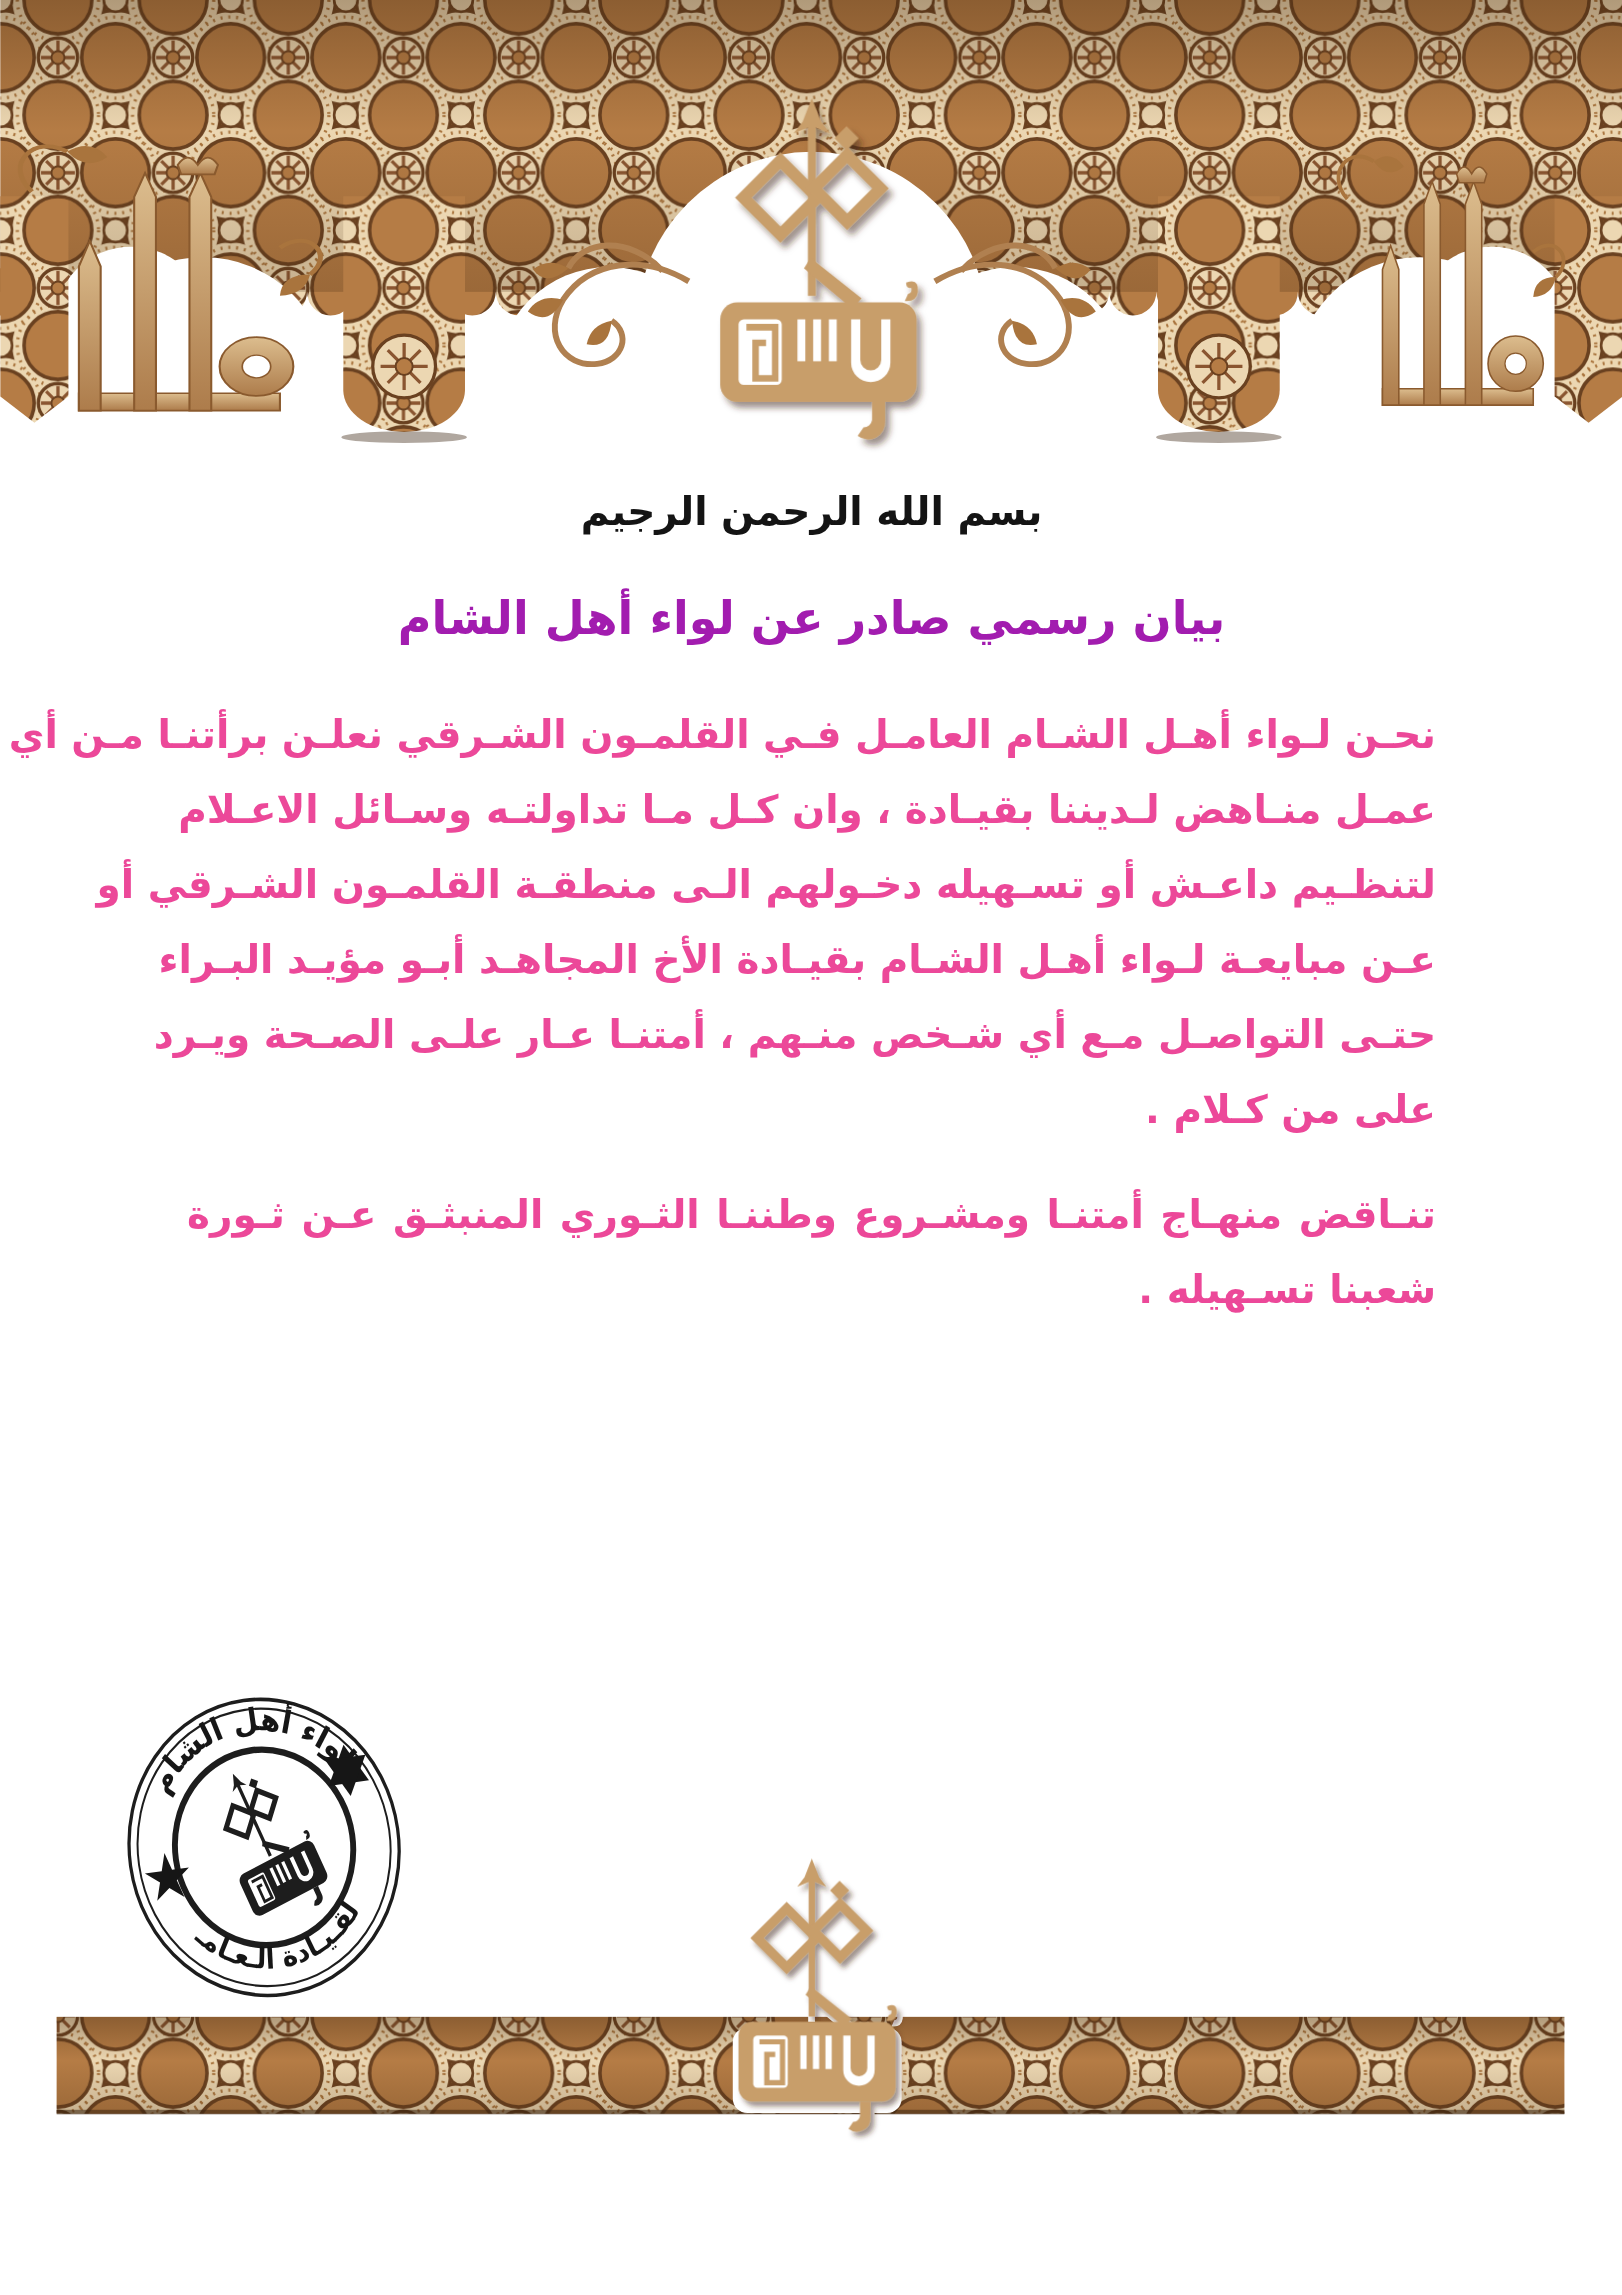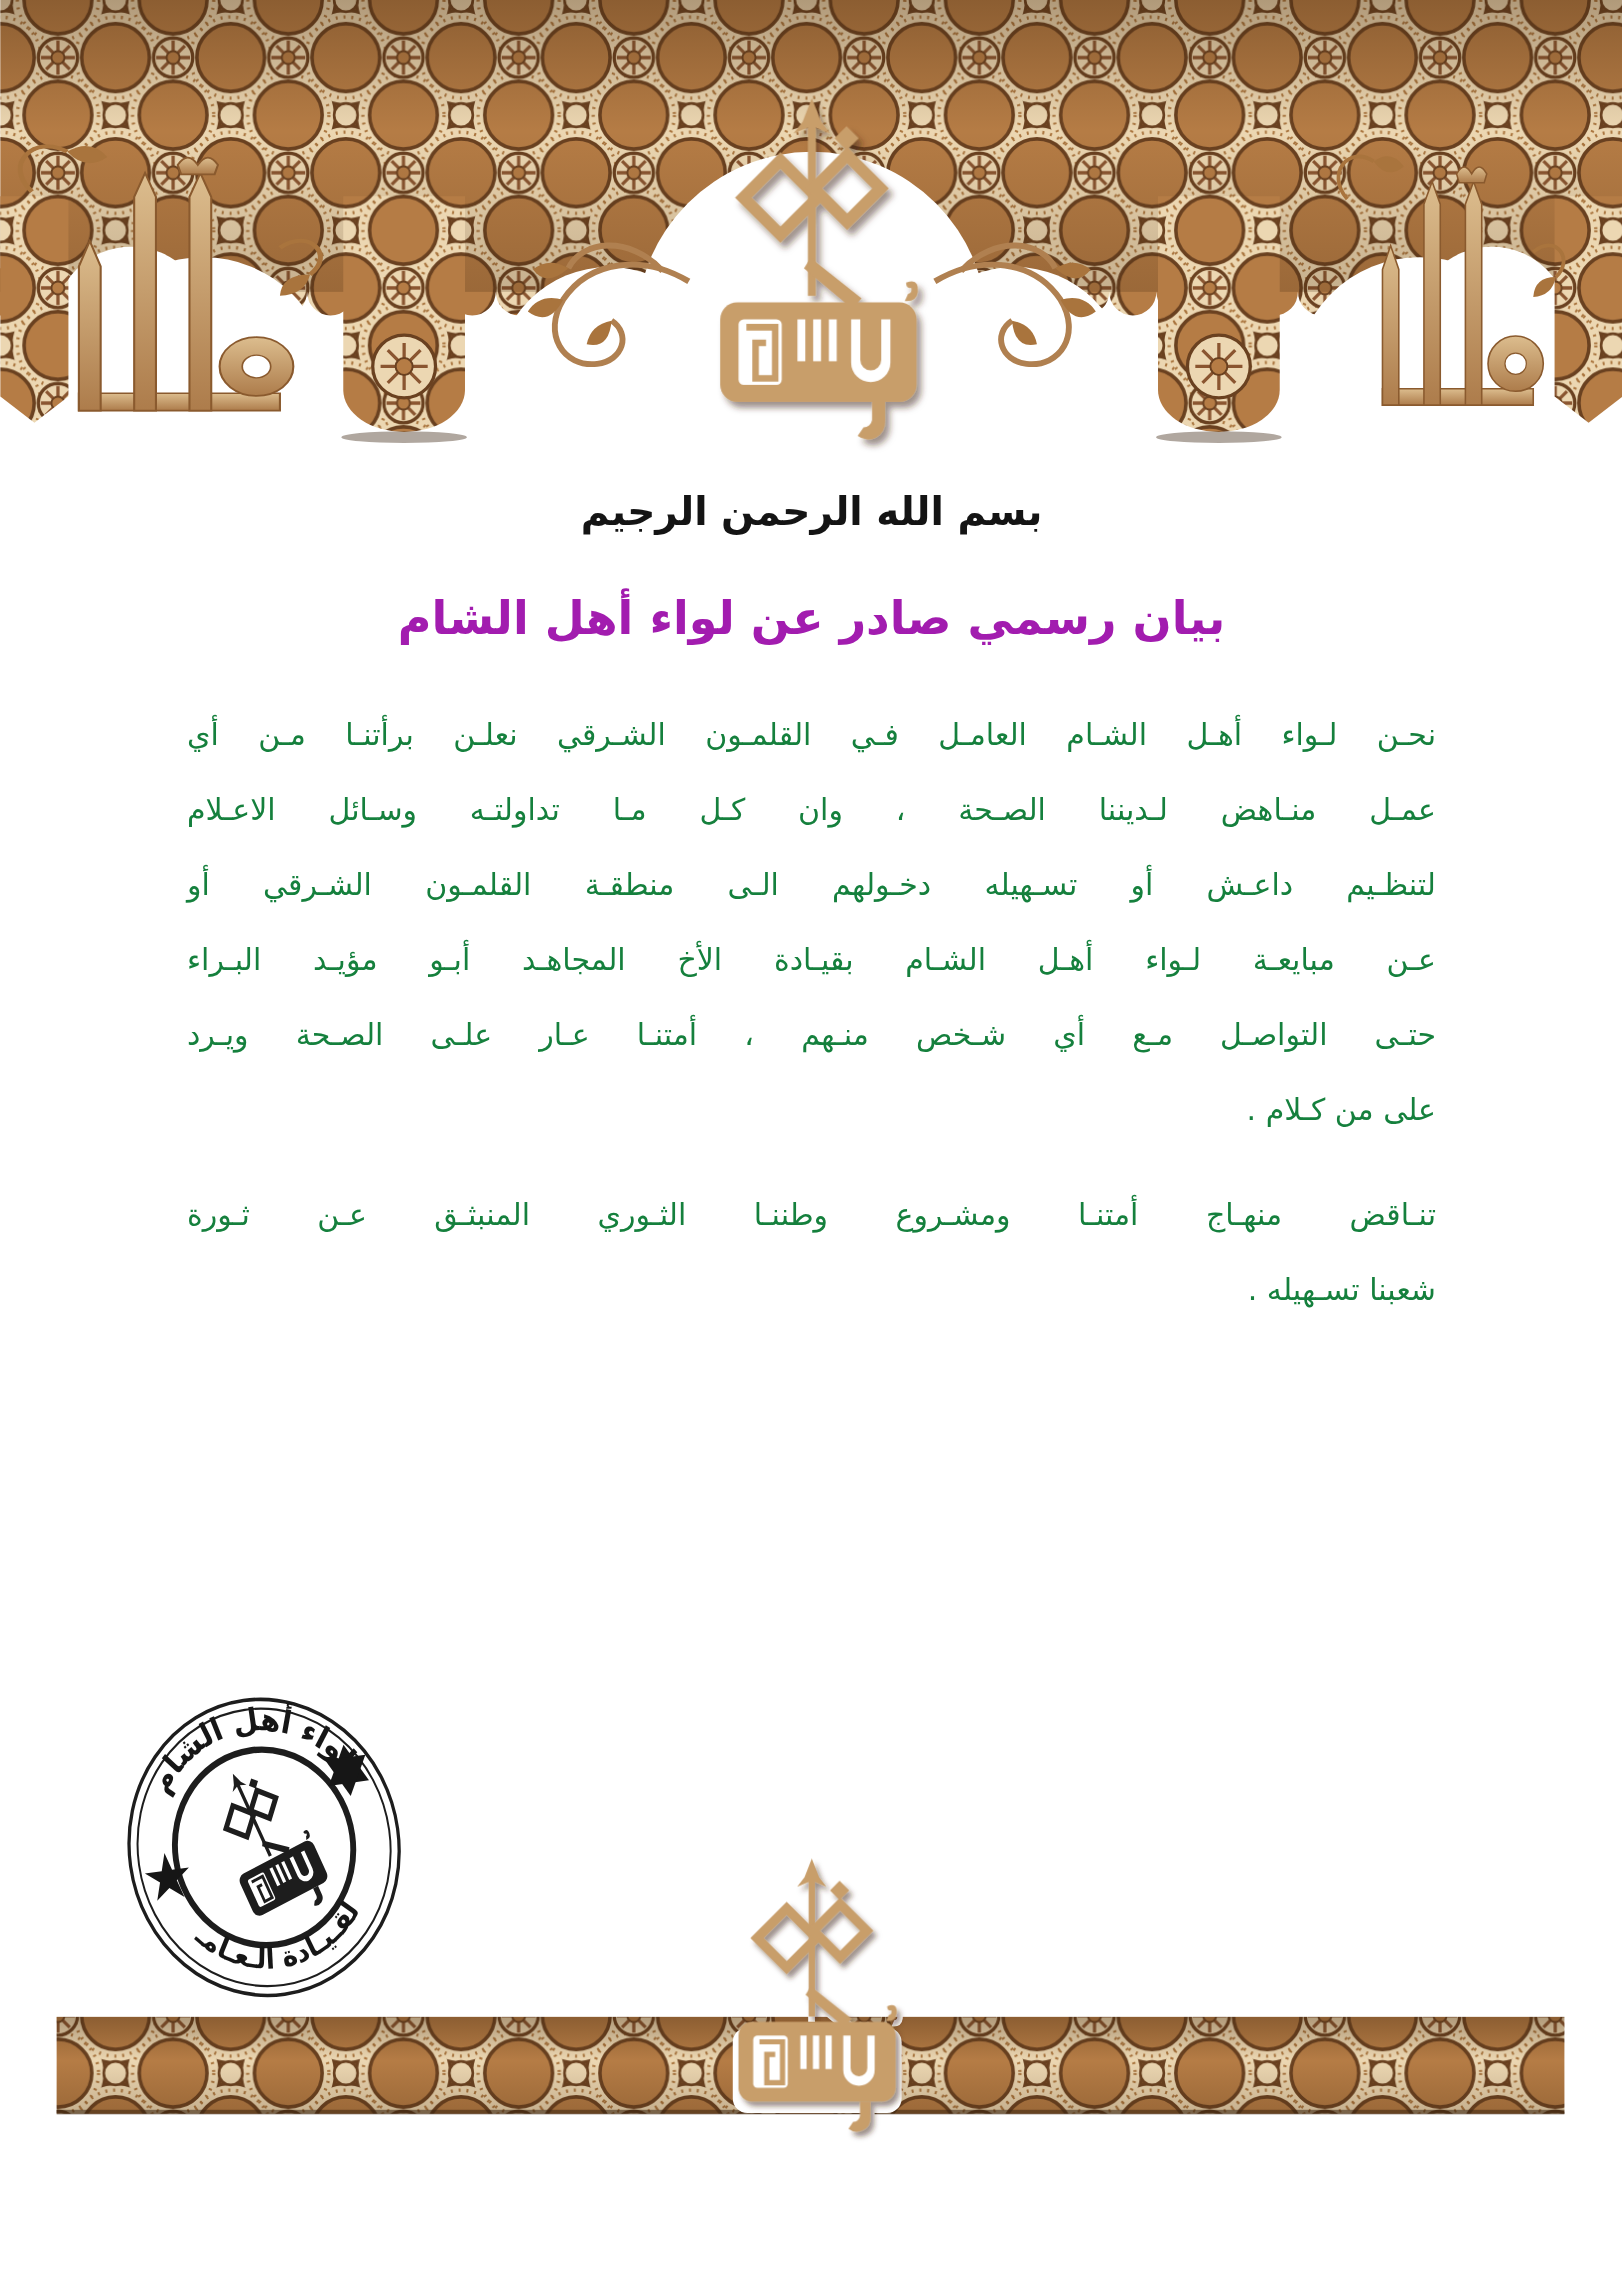--- a/index.html
+++ b/index.html
@@ -12,21 +12,21 @@
   .bismillah{
     position:absolute;top:473px;left:0;right:0;text-align:center;
     direction:rtl;font-size:39px;font-weight:bold;color:#141414;letter-spacing:0.7px;
   }
   .doc-title{
     position:absolute;top:575px;left:0;right:0;text-align:center;
     direction:rtl;font-size:46px;font-weight:bold;color:#a21caf;
   }
   .statement{
     position:absolute;top:681px;left:187px;right:187px;direction:rtl;
-    color:#15803d;font-weight:normal;font-size:30px;
+    color:#ec4899;font-weight:bold;font-size:39px;
   }
   .para{margin:0 0 30px 0;}
   .line{
     line-height:75px;text-align:justify;text-align-last:justify;
     -moz-text-align-last:justify;white-space:nowrap;
   }
   .para .line:last-child{text-align-last:right;-moz-text-align-last:right;}
 </style>
 </head>
 <body>
@@ -223,21 +223,21 @@
 
 <div class="textlayer">
 
   <div class="bismillah">بسم الله الرحمن الرجيم</div>
 
   <div class="doc-title">بيان رسمي صادر عن لواء أهل الشام</div>
 
   <div class="statement">
     <div class="para">
       <div class="line">نحـن لـواء أهـل الشـام العامـل فـي القلمـون الشـرقي نعلـن برأتنـا مـن أي</div>
-      <div class="line">عمـل منـاهض لـديننا الصـحة ، وان كـل مـا تداولتـه وسـائل الاعـلام</div>
+      <div class="line">عمـل منـاهض لـديننا بقيـادة ، وان كـل مـا تداولتـه وسـائل الاعـلام</div>
       <div class="line">لتنظـيم داعـش أو تسـهيله دخـولهم الـى منطقـة القلمـون الشـرقي أو</div>
       <div class="line">عـن مبايعـة لـواء أهـل الشـام بقيـادة الأخ المجاهـد أبـو مؤيـد البـراء</div>
       <div class="line">حتـى التواصـل مـع أي شـخص منـهم ، أمتنـا عـار علـى الصـحة ويـرد</div>
       <div class="line">على من كـلام .</div>
     </div>
     <div class="para">
       <div class="line">تنـاقض منهـاج أمتنـا ومشـروع وطننـا الثـوري المنبثـق عـن ثـورة</div>
       <div class="line">شعبنا تسـهيله .</div>
     </div>
   </div>

